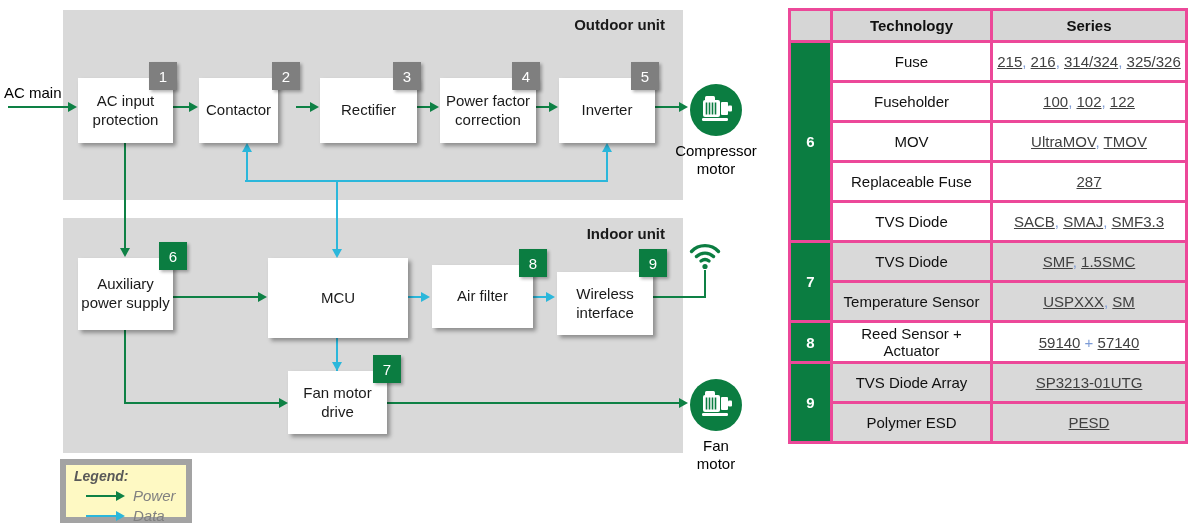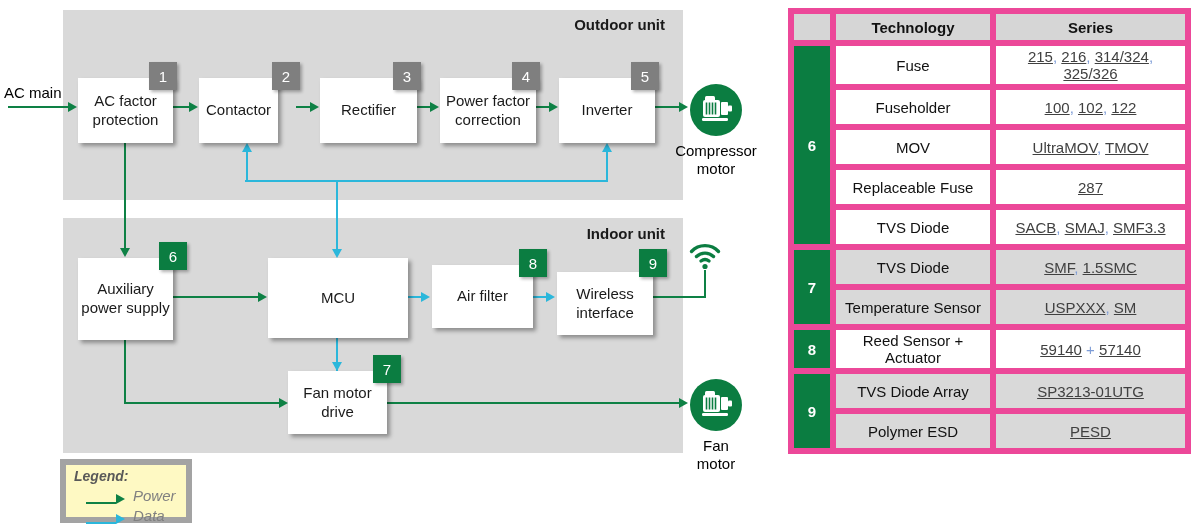--- a/index.html
+++ b/index.html
@@ -38,32 +38,32 @@
   .head.up{border-left:5px solid transparent;border-right:5px solid transparent;border-bottom:9px solid #2bb7db;}
 
   
   .motor{position:absolute;z-index:2;}
   .motor-label{position:absolute;z-index:2;text-align:center;font-size:15px;line-height:1.2;color:#000;}
 
   
   #legend{position:absolute;left:60px;top:459px;width:132px;height:64px;background:#fef9c3;
           border:6px solid #a3a3a3;box-sizing:border-box;z-index:2;padding:3px 8px 0 8px;}
   #legend .ltitle{font-weight:bold;font-style:italic;font-size:14px;color:#595959;}
-  .lrow{display:flex;align-items:flex-end;margin:3px 0 0 12px;}
+  .lrow{display:flex;align-items:center;margin:3px 0 0 12px;}
   .lrow .lbl{font-style:italic;font-size:15px;color:#808080;margin-left:8px;}
   .larrow-line{display:inline-block;width:30px;height:2px;}
   .larrow-head{display:inline-block;width:0;height:0;border-top:5px solid transparent;
                border-bottom:5px solid transparent;}
   .larrow-head.pwh{border-left:9px solid #0e8145;}
   .larrow-head.dth{border-left:9px solid #2bb7db;}
 
   
   #techtable{position:absolute;left:788px;top:8px;border-collapse:collapse;
              border:2px solid #808080;table-layout:fixed;background:#fff;z-index:2;}
-  #techtable th,#techtable td{border:6px solid #ec4899;font-size:15px;text-align:center;
+  #techtable th,#techtable td{border:3px solid #ec4899;font-size:15px;text-align:center;
              vertical-align:middle;padding:2px 4px;box-sizing:border-box;}
   #techtable thead tr{height:32px;}
   #techtable tbody tr{height:40px;}
   #techtable th{background:#d6d6d6;font-weight:bold;color:#111;}
   td.gnum{background:#0b7d41;color:#ffffff;font-weight:bold;font-size:16px;}
   tr.shaded td.tech,tr.shaded td.series{background:#d9d9d9;}
   td.tech{color:#111;}
   a.series-link{color:#404040;text-decoration:underline;cursor:pointer;}
   .series-sep{color:#7c9bd6;text-decoration:none;}
   .ac-label{position:absolute;font-size:15px;color:#000;z-index:2;}
@@ -76,21 +76,21 @@
   <div class="unitbox" style="left:63px;top:10px;width:620px;height:190px;"></div>
   <div class="unit-title" style="left:480px;top:16px;width:185px;">Outdoor unit</div>
   <div class="unitbox" style="left:63px;top:218px;width:620px;height:235px;"></div>
   <div class="unit-title" style="left:480px;top:225px;width:185px;">Indoor unit</div>
 
   <div class="ac-label" style="left:4px;top:84px;">AC main</div>
   <div class="hline pw" style="left:8px;top:106px;width:60px;"></div>
   <div class="head r" style="left:68px;top:102px;"></div>
 
   <div class="blk" style="left:78px;top:78px;width:95px;height:65px;">
-      <span>AC factor protection</span>
+      <span>AC input protection</span>
     </div>
   <div class="blk" style="left:199px;top:78px;width:79px;height:65px;">
       <span>Contactor</span>
     </div>
   <div class="blk" style="left:320px;top:78px;width:97px;height:65px;">
       <span>Rectifier</span>
     </div>
   <div class="blk" style="left:440px;top:78px;width:96px;height:65px;">
       <span>Power factor correction</span>
     </div>
@@ -135,21 +135,21 @@
       <line x1="16.5" y1="18.5" x2="16.5" y2="30.5" stroke="#0b7d41" stroke-width="1.6"></line>
       <line x1="19.5" y1="18.5" x2="19.5" y2="30.5" stroke="#0b7d41" stroke-width="1.6"></line>
       <line x1="22.5" y1="18.5" x2="22.5" y2="30.5" stroke="#0b7d41" stroke-width="1.6"></line>
       <line x1="25.5" y1="18.5" x2="25.5" y2="30.5" stroke="#0b7d41" stroke-width="1.6"></line>
       <rect x="31" y="18" width="7" height="13" rx="1" fill="#fff"></rect>
       <rect x="38" y="21.5" width="4" height="6" rx="1" fill="#fff"></rect>
     </svg>
   </div>
   <div class="motor-label" style="left:666px;top:142px;width:100px;">Compressor motor</div>
 
-  <div class="blk" style="left:78px;top:258px;width:95px;height:82px;">
+  <div class="blk" style="left:78px;top:258px;width:95px;height:72px;">
       <span>Auxiliary power supply</span>
     </div>
   <div class="blk" style="left:268px;top:258px;width:140px;height:80px;">
       <span>MCU</span>
     </div>
   <div class="blk" style="left:432px;top:265px;width:101px;height:63px;">
       <span>Air filter</span>
     </div>
   <div class="blk" style="left:557px;top:272px;width:96px;height:63px;">
       <span>Wireless interface</span>

